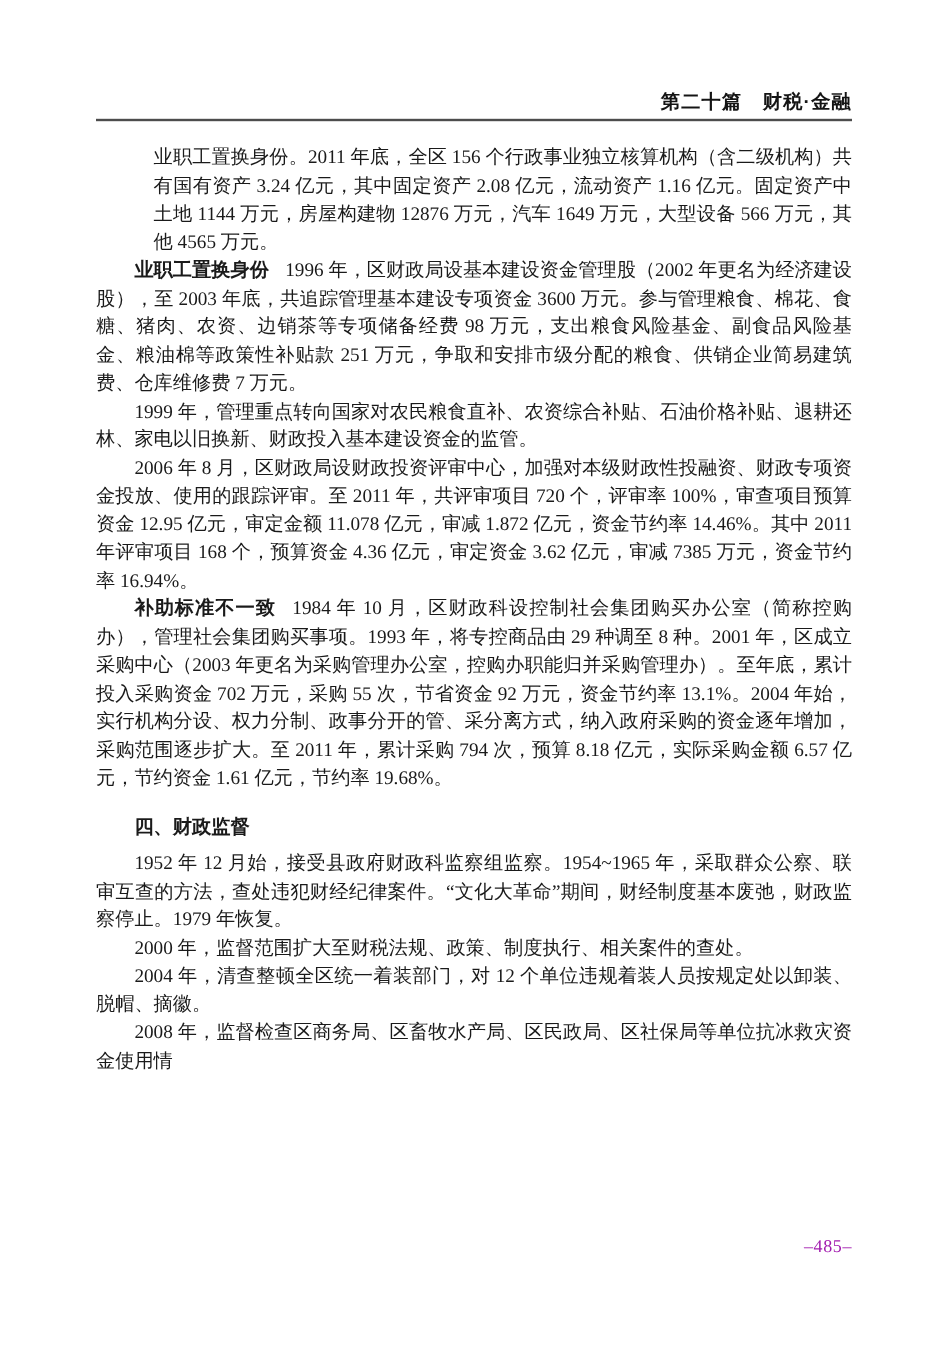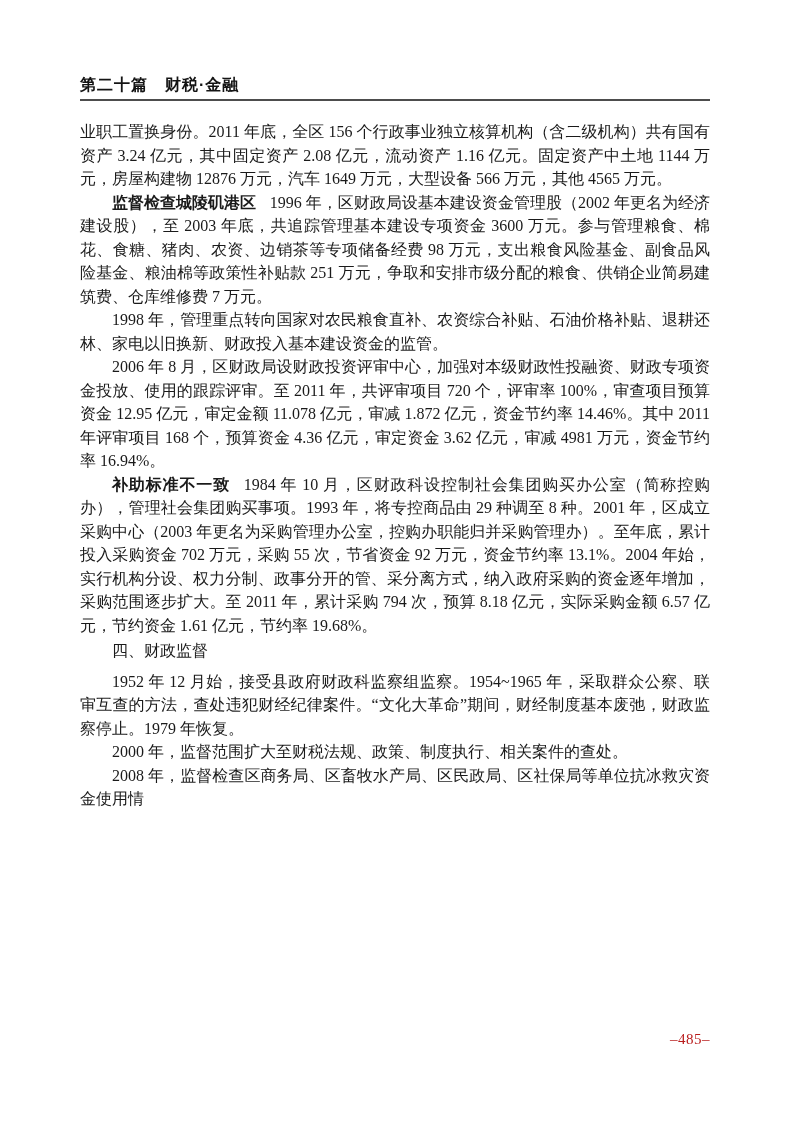--- a/index.html
+++ b/index.html
@@ -11,21 +11,21 @@
     font-family: "Liberation Serif", "DejaVu Serif", serif;
     color: #1a1a1a;
     overflow: hidden;
     box-sizing: border-box;
   }
   .running-header {
     position: absolute;
     top: 75px;
     left: 80px;
     width: 630px;
-    text-align: left;
+    text-align: right;
     font-family: "Liberation Sans", "DejaVu Sans", sans-serif;
     font-weight: bold;
     font-size: 16px;
     letter-spacing: 1px;
     color: #141414;
   }
   .header-rule {
     position: absolute;
     top: 99px;
     left: 80px;
@@ -37,74 +37,75 @@
     position: absolute;
     top: 120px;
     left: 80px;
     width: 630px;
     font-size: 16px;
     line-height: 23.5px;
     text-align: justify;
     text-justify: inter-ideograph;
   }
   .para { margin: 0; text-indent: 2em; }
-  .para.no-indent { text-indent: 0; }
+  .para.no-indent { text-indent: 0; margin-left: 48px; }
   .lead {
     font-family: "Liberation Sans", "DejaVu Sans", sans-serif;
     font-weight: bold;
     margin-right: 0.85em;
   }
   .section-heading {
     font-family: "Liberation Sans", "DejaVu Sans", sans-serif;
-    font-weight: normal;
+    font-weight: bold;
     font-size: 16px;
-    margin: 2px 0 7px 0;
+    margin: 17px 0 7px 0;
     text-indent: 2em;
     line-height: 23.5px;
   }
   .page-number {
     position: absolute;
     top: 1031px;
     left: 80px;
     width: 630px;
     text-align: right;
     font-size: 15px;
     letter-spacing: 0.5px;
-    color: #b91c1c;
+    color: #a21caf;
   }
 </style>
 </head>
 <body>
 
 <div class="page">
 
   <div class="running-header">第二十篇　财税·金融</div>
 
   <div class="header-rule"></div>
 
   <div class="content">
 
     <p class="para no-indent">业职工置换身份。2011 年底，全区 156 个行政事业独立核算机构（含二级机构）共有国有资产 3.24 亿元，其中固定资产 2.08 亿元，流动资产 1.16 亿元。固定资产中土地 1144 万元，房屋构建物 12876 万元，汽车 1649 万元，大型设备 566 万元，其他 4565 万元。</p>
 
-    <p class="para"><span class="lead">监督检查城陵矶港区</span><span>1996 年，区财政局设基本建设资金管理股（2002 年更名为经济建设股），至 2003 年底，共追踪管理基本建设专项资金 3600 万元。参与管理粮食、棉花、食糖、猪肉、农资、边销茶等专项储备经费 98 万元，支出粮食风险基金、副食品风险基金、粮油棉等政策性补贴款 251 万元，争取和安排市级分配的粮食、供销企业简易建筑费、仓库维修费 7 万元。</span></p>
+    <p class="para"><span class="lead">业职工置换身份</span><span>1996 年，区财政局设基本建设资金管理股（2002 年更名为经济建设股），至 2003 年底，共追踪管理基本建设专项资金 3600 万元。参与管理粮食、棉花、食糖、猪肉、农资、边销茶等专项储备经费 98 万元，支出粮食风险基金、副食品风险基金、粮油棉等政策性补贴款 251 万元，争取和安排市级分配的粮食、供销企业简易建筑费、仓库维修费 7 万元。</span></p>
 
-    <p class="para">1998 年，管理重点转向国家对农民粮食直补、农资综合补贴、石油价格补贴、退耕还林、家电以旧换新、财政投入基本建设资金的监管。</p>
+    <p class="para">1999 年，管理重点转向国家对农民粮食直补、农资综合补贴、石油价格补贴、退耕还林、家电以旧换新、财政投入基本建设资金的监管。</p>
 
-    <p class="para">2006 年 8 月，区财政局设财政投资评审中心，加强对本级财政性投融资、财政专项资金投放、使用的跟踪评审。至 2011 年，共评审项目 720 个，评审率 100%，审查项目预算资金 12.95 亿元，审定金额 11.078 亿元，审减 1.872 亿元，资金节约率 14.46%。其中 2011 年评审项目 168 个，预算资金 4.36 亿元，审定资金 3.62 亿元，审减 4981 万元，资金节约率 16.94%。</p>
+    <p class="para">2006 年 8 月，区财政局设财政投资评审中心，加强对本级财政性投融资、财政专项资金投放、使用的跟踪评审。至 2011 年，共评审项目 720 个，评审率 100%，审查项目预算资金 12.95 亿元，审定金额 11.078 亿元，审减 1.872 亿元，资金节约率 14.46%。其中 2011 年评审项目 168 个，预算资金 4.36 亿元，审定资金 3.62 亿元，审减 7385 万元，资金节约率 16.94%。</p>
 
     <p class="para"><span class="lead">补助标准不一致</span><span>1984 年 10 月，区财政科设控制社会集团购买办公室（简称控购办），管理社会集团购买事项。1993 年，将专控商品由 29 种调至 8 种。2001 年，区成立采购中心（2003 年更名为采购管理办公室，控购办职能归并采购管理办）。至年底，累计投入采购资金 702 万元，采购 55 次，节省资金 92 万元，资金节约率 13.1%。2004 年始，实行机构分设、权力分制、政事分开的管、采分离方式，纳入政府采购的资金逐年增加，采购范围逐步扩大。至 2011 年，累计采购 794 次，预算 8.18 亿元，实际采购金额 6.57 亿元，节约资金 1.61 亿元，节约率 19.68%。</span></p>
 
     <h2 class="section-heading">四、财政监督</h2>
 
 
     <p class="para">1952 年 12 月始，接受县政府财政科监察组监察。1954~1965 年，采取群众公察、联审互查的方法，查处违犯财经纪律案件。“文化大革命”期间，财经制度基本废弛，财政监察停止。1979 年恢复。</p>
 
 
     <p class="para">2000 年，监督范围扩大至财税法规、政策、制度执行、相关案件的查处。</p>
 
+    <p class="para">2004 年，清查整顿全区统一着装部门，对 12 个单位违规着装人员按规定处以卸装、脱帽、摘徽。</p>
 
 
 
     <p class="para">2008 年，监督检查区商务局、区畜牧水产局、区民政局、区社保局等单位抗冰救灾资金使用情</p>
 
   </div>
 
   <div class="page-number">–485–</div>
 
 </div>

